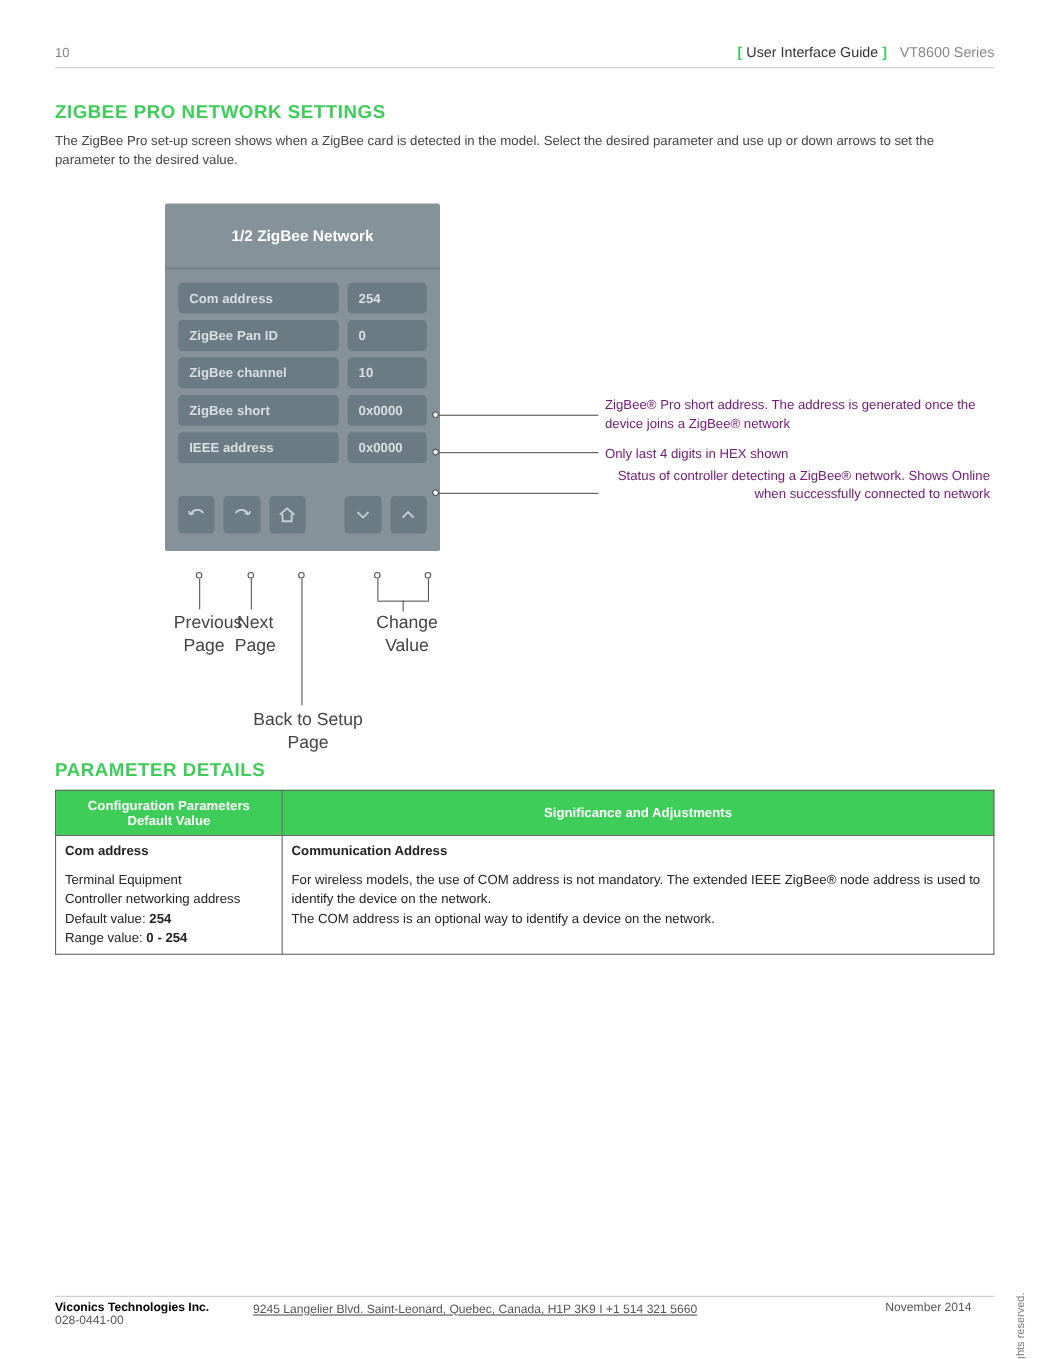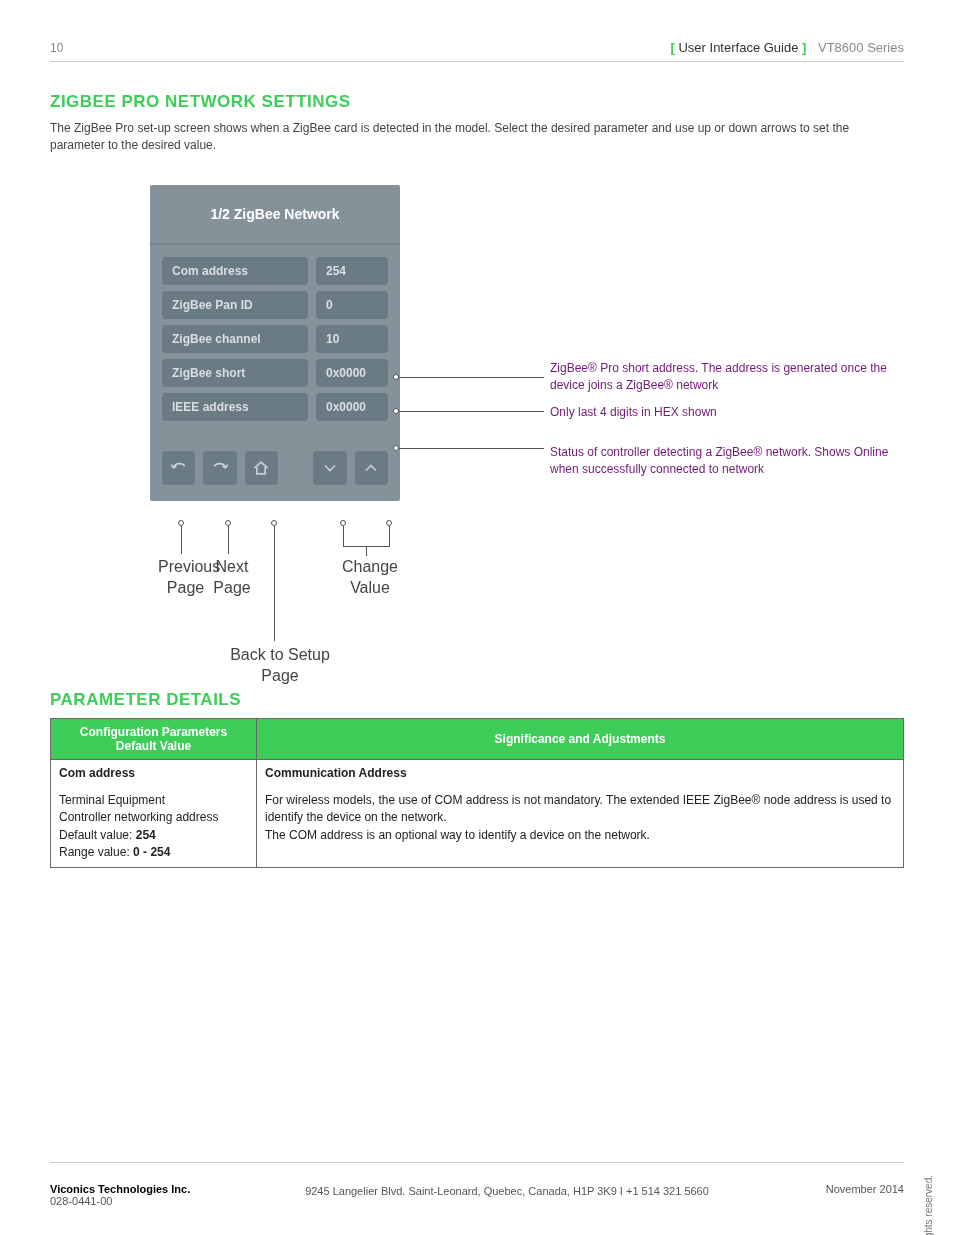--- a/index.html
+++ b/index.html
@@ -78,27 +78,27 @@
     background:#3dcd58; color:#fff; font-weight:bold; text-align:center;
     padding:6px 8px; border:1px solid #666;
   }
   table.details td { border:1px solid #666; padding:6px 8px; vertical-align:top; }
   .cell-title { font-weight:bold; }
   .cell-body { margin-top:12px; line-height:1.45; }
 
   
   .footer {
     position:absolute; left:50px; right:50px; bottom:28px;
-    border-top:1px solid #ccc; padding-top:20px;
+    border-top:1px solid #ccc; padding-top:4px;
     display:flex; align-items:flex-start; font-size:11px; color:#555;
   }
   .footer-left { width: 180px; }
   .footer-left .company { color:#000; font-weight:bold; }
-  .footer-center { flex:1; text-align:center; line-height:1.5; }
-  .footer-right { width:120px; text-align:right; }
+  .footer-center { flex:1; text-align:left; line-height:1.5;text-decoration:underline; }
+  .footer-right { width:120px; text-align:center; }
 
   .side-copy {
     position:absolute; right:20px; bottom:60px;
     transform: rotate(-90deg); transform-origin: right bottom;
     font-size:10px; color:#777; white-space:nowrap;
   }
 </style>
 </head>
 <body>
 
@@ -175,21 +175,21 @@
     <div class="node" style="left:243px; top:189px;"></div>
     <div class="hline" style="left:249px; top:192px; width:145px;"></div>
     <div class="callout-text" style="left:400px; top:175px;">ZigBee® Pro short address. The address is generated once the device joins a ZigBee® network</div>
 
     <div class="node" style="left:243px; top:223px;"></div>
     <div class="hline" style="left:249px; top:226px; width:145px;"></div>
     <div class="callout-text" style="left:400px; top:219px;">Only last 4 digits in HEX shown</div>
 
     <div class="node" style="left:243px; top:260px;"></div>
     <div class="hline" style="left:249px; top:263px; width:145px;"></div>
-    <div class="callout-text" style="left:400px; top:259px;">Status of controller detecting a ZigBee® network. Shows Online when successfully connected to network</div>
+    <div class="callout-text" style="left:400px; top:239px;text-align:right;">Status of controller detecting a ZigBee® network. Shows Online when successfully connected to network</div>
 
     <div class="node" style="left:28px; top:335px;"></div>
     <div class="vline" style="left:31px; top:341px; height:28px;"></div>
     <div class="btn-label" style="left:8px; top:372px; width:55px;">Previous Page</div>
 
     <div class="node" style="left:75px; top:335px;"></div>
     <div class="vline" style="left:78px; top:341px; height:28px;"></div>
     <div class="btn-label" style="left:62px; top:372px; width:40px;">Next Page</div>
 
     <div class="node" style="left:121px; top:335px;"></div>

